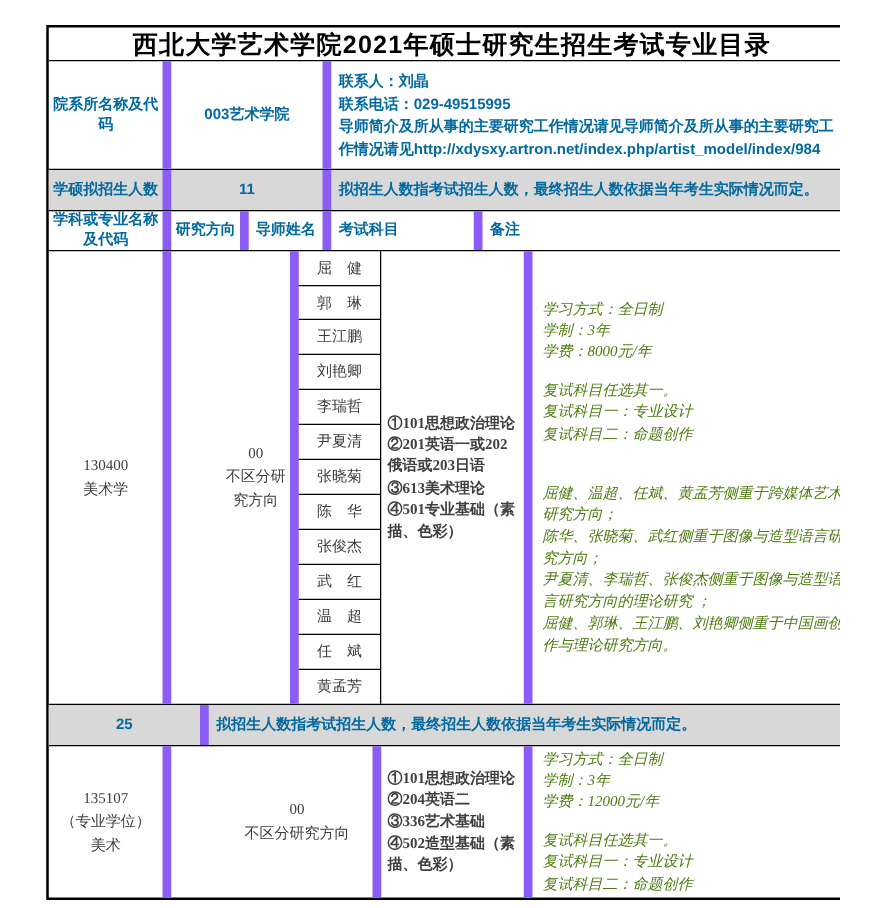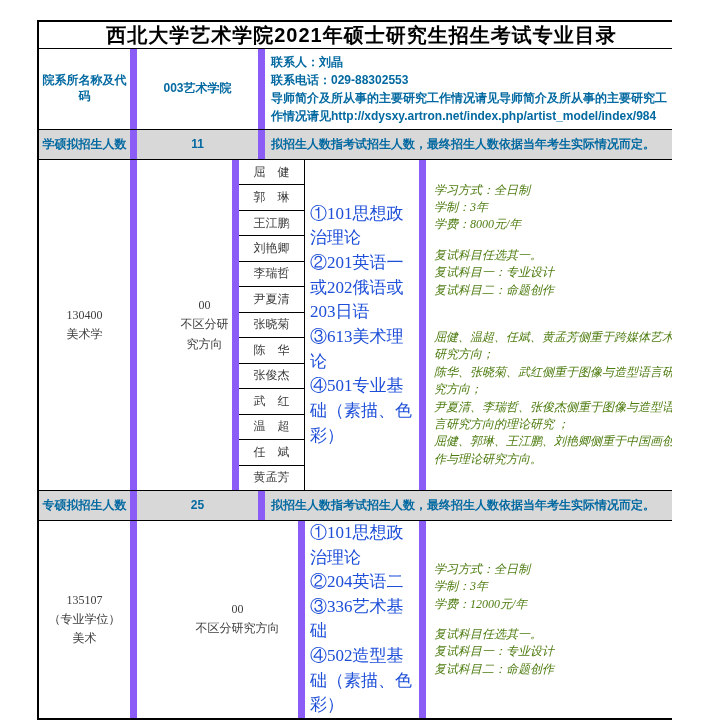--- a/index.html
+++ b/index.html
@@ -77,21 +77,21 @@
     flex:1; border-bottom:1px solid #000;
     display:flex; align-items:center; justify-content:center;
     font-size:12px; color:#3d3d3d;
   }
   .name-cell:last-child { border-bottom:none; }
 
   .subjects-cell {
     align-items:flex-start; justify-content:center;
     text-align:left; padding:0 5px;
   }
-  .subjects-cell div { font-size:17px; line-height:1.45; color:#1d4ed8; }
+  .subjects-cell div { font-size:12px; line-height:1.45; color:#404040;font-weight:bold; }
 
   .notes-cell {
     align-items:flex-start; justify-content:center;
     text-align:left; padding:2px 10px 2px 8px;
   }
   .note-block div { font-size:12px; line-height:1.45; color:#4d7c0f;font-style:italic; }
   .gap-sm { margin-top:13px; }
   .gap-lg { margin-top:30px; }
 </style>
 </head>
@@ -102,31 +102,38 @@
 
     <div class="row title-row">
       <div class="cell w5 title-cell">西北大学艺术学院2021年硕士研究生招生考试专业目录</div>
     </div>
 
     <div class="row info-row">
       <div class="cell w1 bold-sans">院系所名称及代码</div>
       <div class="cell w23 bold-sans">003艺术学院</div>
       <div class="cell w5 contact-cell bold-sans">
         <div>联系人：刘晶</div>
-        <div>联系电话：029-88302553</div>
+        <div>联系电话：029-49515995</div>
         <div>导师简介及所从事的主要研究工作情况请见导师简介及所从事的主要研究工作情况请见http://xdysxy.artron.net/index.php/artist_model/index/984</div>
       </div>
     </div>
 
     <div class="row quota-row">
       <div class="cell w1 bold-sans">学硕拟招生人数</div>
       <div class="cell w23 bold-sans">11</div>
       <div class="cell w5 quota-note-cell bold-sans">拟招生人数指考试招生人数，最终招生人数依据当年考生实际情况而定。</div>
     </div>
 
+    <div class="row head-row">
+      <div class="cell w1 bold-sans">学科或专业名称及代码</div>
+      <div class="cell w2 bold-sans">研究方向</div>
+      <div class="cell w3 bold-sans">导师姓名</div>
+      <div class="cell w4 bold-sans quota-note-cell">考试科目</div>
+      <div class="cell w5 bold-sans quota-note-cell">备注</div>
+    </div>
 
     <div class="row section1">
       <div class="cell w1 major-cell">
         <div>130400</div>
         <div>美术学</div>
       </div>
       <div class="cell w2 direction-cell">
         <div>00</div>
         <div>不区分研究方向</div>
       </div>
@@ -165,21 +172,20 @@
         <div class="note-block gap-lg">
           <div>屈健、温超、任斌、黄孟芳侧重于跨媒体艺术研究方向；</div>
           <div>陈华、张晓菊、武红侧重于图像与造型语言研究方向；</div>
           <div>尹夏清、李瑞哲、张俊杰侧重于图像与造型语言研究方向的理论研究 ；</div>
           <div>屈健、郭琳、王江鹏、刘艳卿侧重于中国画创作与理论研究方向。</div>
         </div>
       </div>
     </div>
 
     <div class="row quota-row">
-      <div class="cell w1 bold-sans">专硕拟招生人数</div>
       <div class="cell w23 bold-sans">25</div>
       <div class="cell w5 quota-note-cell bold-sans">拟招生人数指考试招生人数，最终招生人数依据当年考生实际情况而定。</div>
     </div>
 
     <div class="row section2">
       <div class="cell w1 major-cell">
         <div>135107</div>
         <div>（专业学位）</div>
         <div>美术</div>
       </div>

